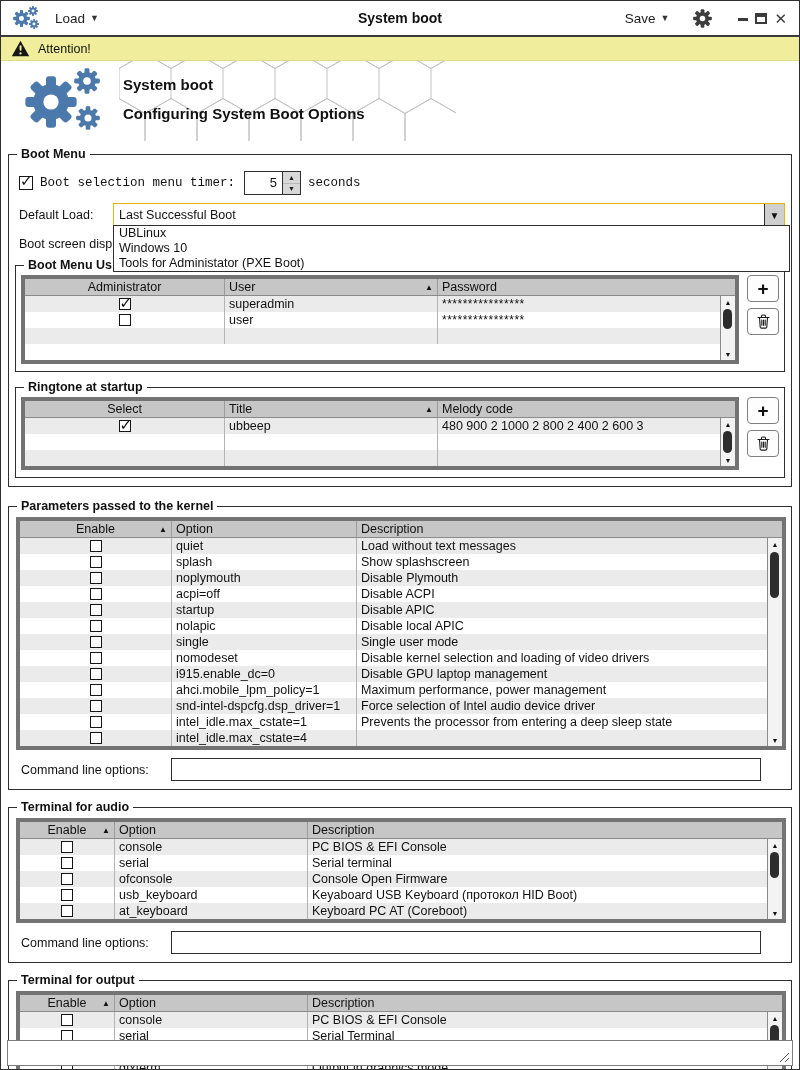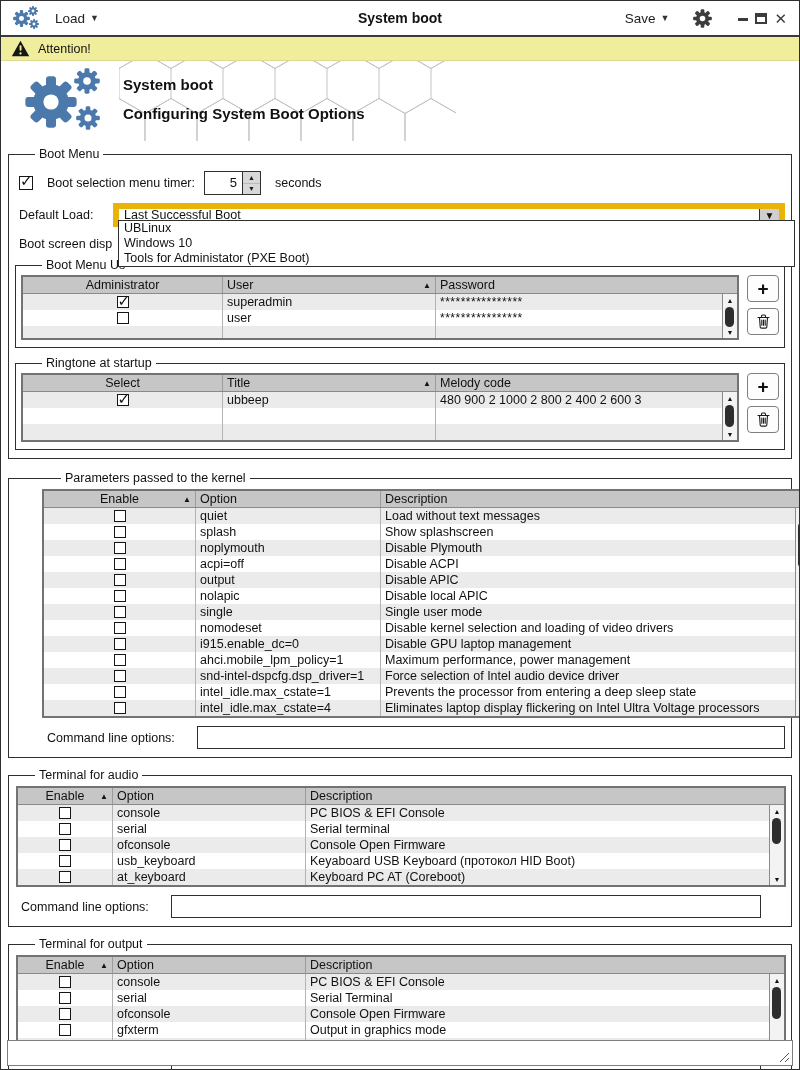--- a/index.html
+++ b/index.html
@@ -32,54 +32,54 @@
     padding:0 10px; gap:8px; font-size:12.5px; border-bottom:1px solid #dedb90; }
   
   .app-header { height:80px; position:relative; background:#fff; }
   .hexes { position:absolute; left:118px; top:0; }
   .logo { position:absolute; left:16px; top:5px; }
   .h-title { position:absolute; left:122px; top:15px; font-size:15px; font-weight:bold; z-index:2; }
   .h-sub   { position:absolute; left:122px; top:44px; font-size:15px; font-weight:bold; z-index:2; }
   
   .content { padding:0 7px; }
   fieldset { border:1px solid #2f2f2f; margin:0; padding:0; min-width:0; }
-  legend { font-size:12.5px; padding:0 4px; margin-left:26px; }
+  legend { font-size:12.5px; padding:0 4px; margin-left:8px;font-weight:bold; }
   .lbl { font-size:12.5px; }
   .cb { width:12px; height:12px; border:1px solid #151515; background:#fff;
     display:inline-block; position:relative; flex:none; }
   .cb.big { width:14px; height:14px; }
   .cb.checked::after { content:"✓"; position:absolute; left:0; top:-5px;
     font-size:15px; font-weight:bold; color:#111; }
   input.text { height:23px; border:1px solid #2f2f2f; background:#fff;
     font-family:inherit; font-size:12.5px; padding:0 4px; }
   
   .bm-body { padding:4px 6px 8px 6px; }
   .timer-row { display:flex; align-items:center; margin:6px 0 0 4px; height:24px; }
-  .timer-row .lbl { margin-left:14px; }
+  .timer-row .lbl { margin-left:7px;font-family:Liberation Mono, monospace; }
   .spin { display:flex; width:57px; height:24px; border:1px solid #2f2f2f; margin-left:9px; }
   .spin-val { flex:1; text-align:right; font-size:13px; line-height:22px; padding-right:5px; }
   .spin-btns { width:18px; border-left:1px solid #2f2f2f; display:flex; flex-direction:column;
     background:#d8d8d8; }
   .spin-btn { flex:1; display:flex; align-items:center; justify-content:center;
     font-size:7px; color:#1a1a1a; cursor:pointer; }
   .spin-btn.dn { border-top:1px solid #b9b9b9; }
   .unit { margin-left:9px; }
   .default-row { display:flex; align-items:center; margin:8px 0 0 4px; height:24px; }
   .default-row .lbl { flex:0 0 94px; }
-  .combo { position:relative; width:677px; height:24px; border:6px solid #eab308;
+  .combo { position:relative; width:677px; height:24px; border:1px solid #eab308;
     background:#fff; display:flex; align-items:center; }
   .combo-value { flex:1; font-size:12.5px; padding-left:5px; }
   .combo-arrow { width:20px; height:100%; background:#cfcfcf; border-left:1px solid #2f2f2f;
     display:flex; align-items:center; justify-content:center; font-size:10px; color:#111; cursor:pointer; }
   .combo-list { position:absolute; left:-1px; top:calc(100% - 1px); width:677px;
     background:#fff; border:1px solid #2f2f2f; z-index:40; }
   .combo-item { height:15px; line-height:15px; font-size:12.5px; padding-left:5px; }
   .bootscreen { margin:10px 0 0 4px; height:15px; }
   
-  .t { position:relative; background:#fff; border:2px solid #737373; }
+  .t { position:relative; background:#fff; border:4px solid #737373; }
   .thead { display:flex; background:#c6c6c6; height:17px; align-items:stretch;
     border-bottom:1px solid #8a8a8a; font-size:12.5px; }
   .th { display:flex; align-items:center; padding:0 4px; border-right:1px solid #9b9b9b;
     position:relative; }
   .th.center { justify-content:center; }
   .th .sort { position:absolute; right:4px; font-size:8px; }
   .tbody { overflow:hidden; }
   .tr { display:flex; height:16px; align-items:center; font-size:12.5px; }
   .tbody .tr:nth-child(odd) { background:#ebebeb; }
   .td { height:100%; display:flex; align-items:center; padding:0 4px;
@@ -104,21 +104,21 @@
   .side-btn .plus { font-size:19px; font-weight:bold; line-height:1; color:#111; }
   
   .sect-body { padding:4px 6px 8px 6px; }
   .kt { width:770px; margin-left:1px; }
   .kt .c1 { width:152px; } .kt .c2 { width:185px; } .kt .c3 { width:401px; }
   .tt { width:770px; margin-left:1px; }
   .tt .c1 { width:95px; } .tt .c2 { width:193px; } .tt .c3 { width:450px; }
   .cmdline { display:flex; align-items:center; margin:8px 0 0 6px; }
   .cmdline .lbl { flex:0 0 150px; }
   .cmdline input { width:590px; }
-  .mt8 { margin-top:8px; } .mt10 { margin-top:10px; } .mt12 { margin-top:12px;padding-left:26px; } .mt6 { margin-top:6px; }
+  .mt8 { margin-top:8px; } .mt10 { margin-top:10px; } .mt12 { margin-top:12px; } .mt6 { margin-top:6px; }
   
   .statusbar { position:absolute; left:6px; right:6px; bottom:3px; height:26px;
     border:1px solid #7d7d7d; background:#fff; }
   .grip { position:absolute; right:2px; bottom:2px; cursor:nwse-resize; }
   .pwd { letter-spacing:0.5px; font-size:12px; }
 </style>
 </head>
 <body>
 
 <svg width="0" height="0" style="position:absolute">
@@ -244,21 +244,21 @@
       <div class="group-body">
         <div class="t ut">
           <div class="thead">
             <div class="th center c1">Administrator</div>
             <div class="th c2">
               <span>User</span>
               <span class="sort">▲</span>
             </div>
             <div class="th c3 nob">Password</div>
           </div>
-          <div class="tbody" style="height:44px">
+          <div class="tbody" style="height:64px">
             <div class="tr">
               <div class="td center c1">
                     <span class="cb checked"></span>
                   </div>
               <div class="td c2">superadmin</div>
               <div class="td c3 nob pwd">****************</div>
             </div>
             <div class="tr">
               <div class="td center c1">
                     <span class="cb"></span>
@@ -382,21 +382,21 @@
           <div class="td center c1">
                 <span class="cb"></span>
               </div>
           <div class="td c2">acpi=off</div>
           <div class="td c3 nob">Disable ACPI</div>
         </div>
         <div class="tr">
           <div class="td center c1">
                 <span class="cb"></span>
               </div>
-          <div class="td c2">output</div>
+          <div class="td c2">startup</div>
           <div class="td c3 nob">Disable APIC</div>
         </div>
         <div class="tr">
           <div class="td center c1">
                 <span class="cb"></span>
               </div>
           <div class="td c2">nolapic</div>
           <div class="td c3 nob">Disable local APIC</div>
         </div>
         <div class="tr">
@@ -439,21 +439,20 @@
                 <span class="cb"></span>
               </div>
           <div class="td c2">intel_idle.max_cstate=1</div>
           <div class="td c3 nob">Prevents the processor from entering a deep sleep state</div>
         </div>
         <div class="tr">
           <div class="td center c1">
                 <span class="cb"></span>
               </div>
           <div class="td c2">intel_idle.max_cstate=4</div>
-          <div class="td c3 nob">Eliminates laptop display flickering on Intel Ultra Voltage processors</div>
         </div>
       </div>
       <div class="vscroll">
         <div class="sb-btn up">▲</div>
         <div class="sb-thumb" style="top:14px;height:46px"></div>
         <div class="sb-btn down">▼</div>
       </div>
     </div>
     <div class="cmdline">
       <span class="lbl">Command line options:</span>

